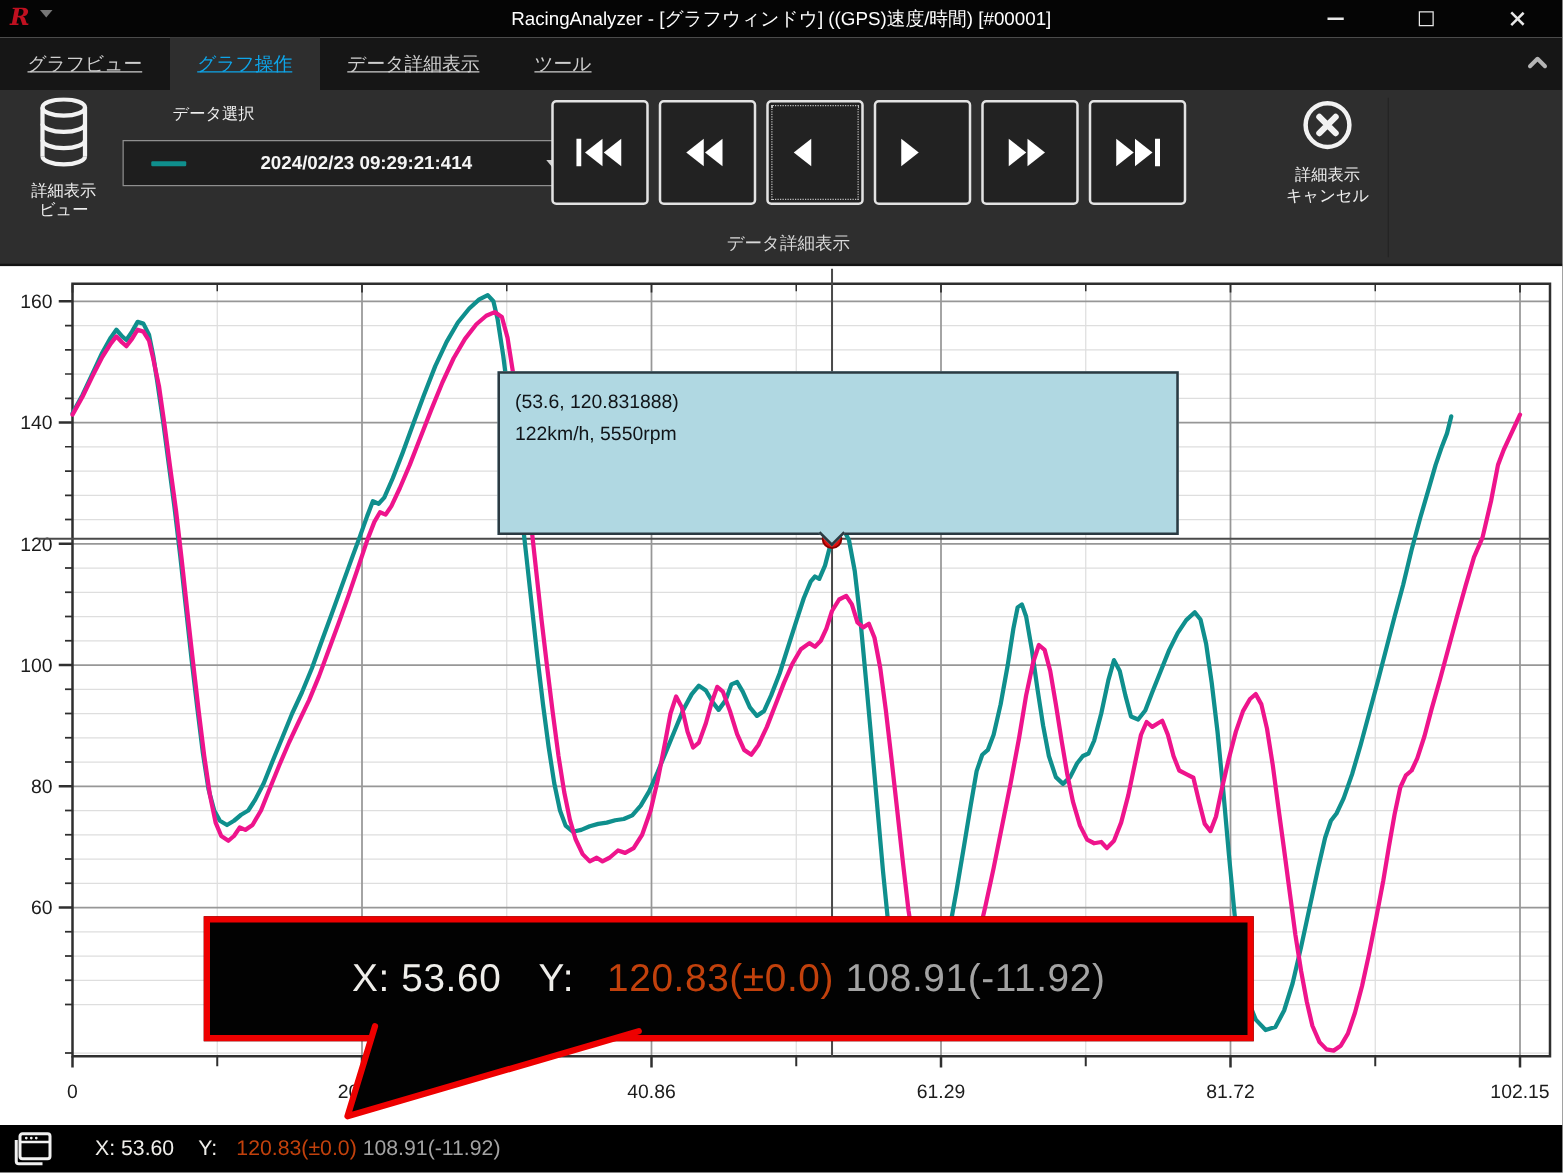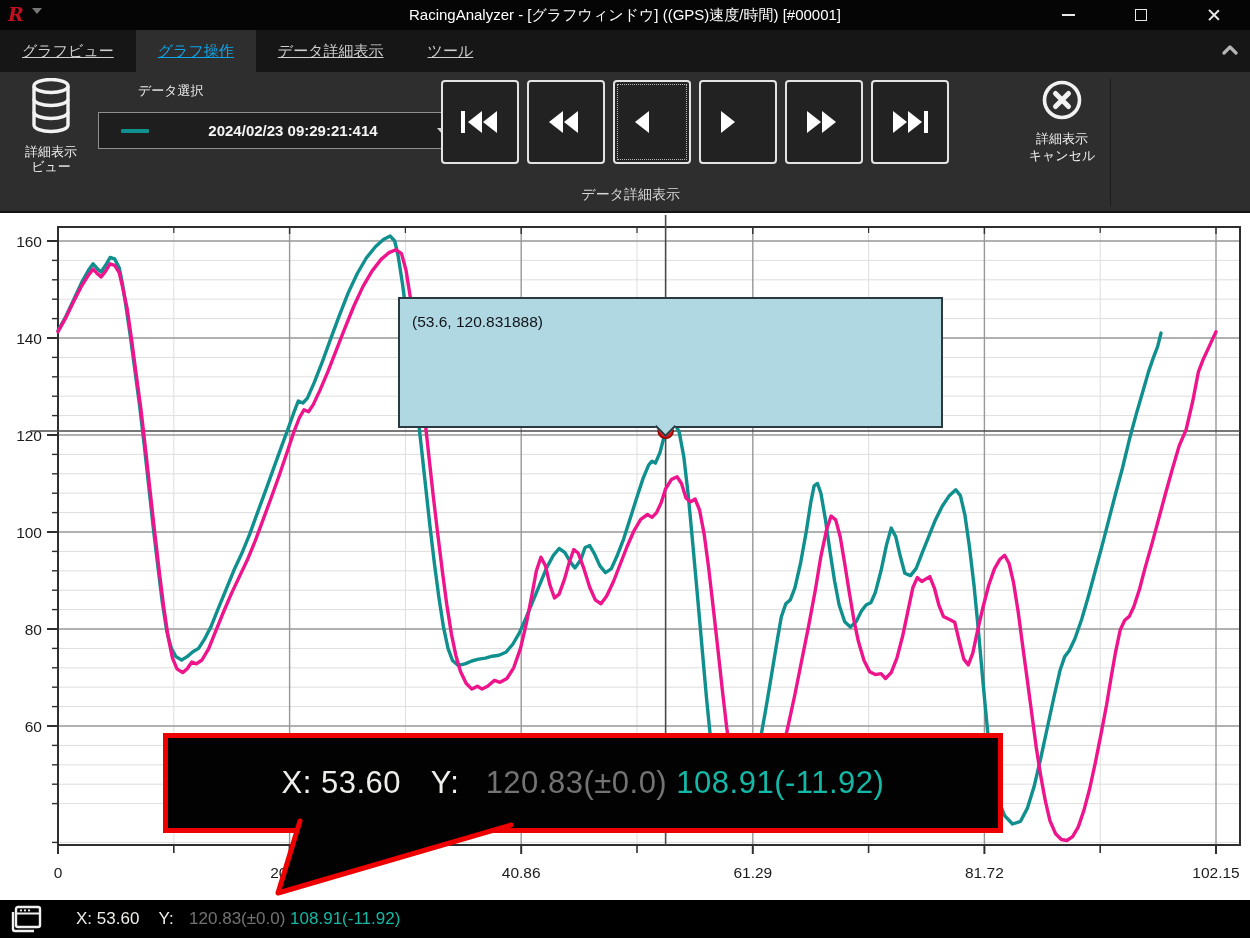--- a/index.html
+++ b/index.html
@@ -54,21 +54,21 @@
   .tooltip{position:absolute;left:398px;top:297px;width:545px;height:131px;background:#b0d8e2;
            border:2px solid #2b3a42;z-index:3;padding:10px 12px;color:#101418;}
   .tooltip .tline{font-size:15.5px;line-height:26px;white-space:nowrap;}
   .tooltip:after{content:'';position:absolute;left:258px;bottom:-8px;width:13px;height:13px;background:#b0d8e2;
            border-right:2px solid #2b3a42;border-bottom:2px solid #2b3a42;transform:rotate(45deg);}
 
   
   .callout{position:absolute;left:163px;top:733px;width:840px;height:100px;background:#020202;
            border:5px solid #ee0000;z-index:4;display:flex;align-items:center;justify-content:center;}
   .callout .txt{font-size:31px;letter-spacing:0.5px;white-space:nowrap;}
-  .c-white{color:#efeeea;} .c-teal{color:#737373;} .c-pink{color:#14b8a6;}
+  .c-white{color:#efeeea;} .c-teal{color:#c2410c;} .c-pink{color:#a3a3a3;}
   .tail-svg{position:absolute;left:0;top:0;z-index:5;pointer-events:none;}
 
   
   .statusbar{position:absolute;left:0;top:900px;width:1250px;height:38px;background:#000;display:flex;align-items:center;z-index:6;}
   .status-icon{margin-left:10px;}
   .status-text{margin-left:34px;font-size:17px;white-space:nowrap;}
   .sp{display:inline-block;width:12px;}
 </style>
 </head>
 <body>
@@ -286,20 +286,21 @@
         <line x1="30" y1="217.96534319999995" x2="1240" y2="217.96534319999995" stroke="#4a4a4a" stroke-width="1.6"></line>
         <line x1="665.6240822320117" y1="2" x2="665.6240822320117" y2="632" stroke="#4a4a4a" stroke-width="1.6"></line>
         <polyline points="58.0,117.7 65.9,103.2 73.9,86.2 81.8,69.2 88.6,57.1 93.1,50.8 97.7,56.1 101.1,59.0 105.6,52.3 110.1,44.5 114.7,45.9 119.2,54.7 122.6,71.7 126.0,93.5 130.6,125.0 135.1,158.9 139.6,192.9 144.2,231.7 148.7,272.9 153.2,314.1 157.8,352.9 162.3,389.3 166.8,418.4 171.4,435.4 175.9,443.6 181.6,447.0 187.2,443.6 192.9,438.8 198.6,435.4 204.2,426.7 211.0,413.6 217.8,396.6 225.8,377.2 233.7,357.8 241.6,340.8 249.6,321.4 257.5,299.6 265.5,277.8 273.4,255.9 281.3,234.1 288.1,215.7 293.8,199.7 298.3,188.0 302.9,190.0 307.4,185.1 314.2,169.6 322.1,149.3 330.1,127.4 339.1,103.2 348.2,79.9 357.3,60.5 366.3,45.0 375.4,33.8 383.4,26.5 390.2,23.1 394.7,28.0 398.1,42.5 402.6,71.7 407.2,108.0 411.7,146.8 416.2,188.0 420.8,229.3 425.3,270.5 429.8,311.7 434.4,350.5 438.9,384.5 443.4,413.6 448.0,435.4 452.5,447.5 458.2,452.4 465.0,450.9 471.8,448.0 478.6,446.1 485.4,445.1 492.2,443.2 499.0,442.2 505.8,439.3 512.6,431.5 519.4,419.9 526.2,404.4 533.0,387.9 539.8,371.4 546.6,354.9 553.4,342.3 559.1,335.5 564.7,339.4 570.4,349.1 574.9,354.9 580.6,347.1 585.1,334.5 589.7,332.6 594.2,340.3 599.9,352.9 605.5,359.7 611.2,355.9 616.9,343.3 623.7,325.8 630.5,304.4 637.3,283.1 643.0,265.6 648.6,252.1 652.0,248.2 655.4,250.1 660.0,239.5 665.6,218.0 670.2,210.8 674.7,210.4 679.2,219.1 683.8,243.8 688.3,282.6 692.8,331.1 697.4,382.0 701.9,433.0 706.4,483.9 711.0,530.0 715.5,566.3 722.3,590.6 730.2,602.7 738.2,600.3 746.1,585.8 752.9,561.5 759.7,530.0 765.4,498.4 771.1,464.5 776.7,430.5 781.3,403.9 785.8,390.8 790.3,386.9 794.9,374.8 800.5,350.5 806.2,319.0 810.7,289.9 814.1,272.9 817.5,270.5 820.9,280.2 825.5,306.9 830.0,338.4 834.5,367.5 839.1,391.8 844.7,408.7 850.4,414.1 856.1,408.7 861.7,397.6 866.3,391.8 870.8,389.8 875.3,379.6 881.0,357.8 886.7,331.1 891.2,315.1 895.8,323.8 900.3,343.3 904.8,360.2 910.5,362.6 916.2,355.4 921.8,340.8 928.6,323.8 935.4,306.9 942.2,293.3 949.0,283.1 955.8,276.8 960.4,282.6 964.9,302.0 969.4,333.5 974.0,372.3 978.5,418.4 983.0,469.3 987.6,517.8 992.1,556.6 997.8,585.8 1004.6,602.7 1012.5,611.0 1020.4,608.5 1027.3,595.4 1034.1,573.6 1040.9,544.5 1047.7,513.0 1054.5,481.5 1060.1,457.2 1064.7,443.6 1069.2,437.8 1074.9,425.7 1081.7,406.3 1088.5,383.0 1095.3,357.8 1102.1,332.6 1108.9,306.4 1115.7,280.2 1122.5,255.0 1129.3,226.8 1136.1,201.6 1142.9,178.3 1148.5,158.9 1153.1,145.4 1157.6,133.7 1161.0,120.1" fill="none" stroke="#0f8f8d" stroke-width="3.4" stroke-linejoin="round" stroke-linecap="round"></polyline>
         <polyline points="58.0,118.7 65.9,104.6 73.9,88.1 81.8,72.6 88.6,61.9 93.1,56.1 97.7,61.0 101.1,63.9 105.6,58.1 110.1,50.8 114.7,52.3 119.2,59.5 122.6,74.1 127.2,95.9 131.7,127.4 136.2,161.4 140.8,195.3 145.3,234.1 149.8,275.4 154.4,316.6 158.9,355.4 163.4,391.8 168.0,423.3 172.5,445.1 177.0,455.8 182.7,459.6 187.2,455.8 191.8,449.0 196.3,450.9 202.0,447.0 208.8,435.4 215.6,418.4 223.5,399.0 231.4,380.6 239.4,363.6 247.3,347.1 255.3,327.7 263.2,306.4 271.1,285.0 279.1,262.7 287.0,239.5 293.8,219.1 299.5,204.5 304.0,196.8 308.5,198.7 313.1,191.9 319.9,177.4 327.8,158.9 335.7,138.6 344.8,115.3 353.9,93.0 362.9,73.6 372.0,58.1 381.1,46.4 389.0,39.6 395.8,36.7 401.5,40.6 406.0,57.1 410.6,86.2 415.1,122.6 419.6,161.4 424.2,200.2 428.7,241.4 433.2,282.6 437.8,321.4 442.3,357.8 446.8,391.8 451.4,420.8 455.9,442.7 460.4,458.2 466.1,470.3 471.8,476.1 477.4,473.2 482.0,476.1 487.6,473.2 494.4,467.4 500.1,469.3 506.9,465.5 513.7,454.8 520.5,435.4 526.2,411.1 531.9,382.0 536.4,357.8 540.9,344.2 545.5,352.9 550.0,372.3 554.5,385.0 559.1,381.1 564.7,365.6 569.3,349.1 573.8,336.5 578.3,340.3 584.0,355.9 589.7,374.3 595.3,386.9 601.0,390.8 606.7,383.0 613.5,368.5 620.3,351.0 627.1,333.5 633.9,318.0 640.7,306.4 647.5,301.5 652.0,304.4 656.6,299.6 661.1,289.9 665.6,275.8 671.3,266.6 677.0,263.7 681.5,270.5 686.0,285.0 690.6,288.9 695.1,286.0 699.6,297.2 704.2,321.4 708.7,355.4 713.2,394.2 717.8,435.4 722.3,476.6 726.8,515.4 732.5,551.8 739.3,580.9 747.2,597.9 756.3,601.3 765.4,590.6 773.3,568.8 781.3,542.1 788.1,513.0 794.9,481.5 801.7,447.5 808.5,413.6 815.3,377.2 820.9,343.3 826.6,316.6 831.1,303.0 835.7,306.9 840.2,323.8 844.7,350.5 849.3,379.6 853.8,406.3 858.3,428.1 864.0,447.5 869.7,458.7 875.3,461.6 881.0,460.6 885.5,465.5 891.2,459.6 896.9,445.1 902.6,423.3 908.2,396.6 912.8,374.8 917.3,364.6 921.8,368.5 926.4,365.6 929.8,363.6 934.3,374.8 938.8,391.8 943.4,403.4 949.0,406.3 954.7,409.2 959.2,428.1 963.8,446.1 968.3,451.9 972.8,440.2 977.4,418.4 983.0,394.2 988.7,372.3 994.4,355.9 1000.0,346.2 1004.6,342.3 1009.1,350.5 1013.6,369.9 1018.2,399.0 1022.7,433.0 1027.3,466.9 1031.8,500.9 1036.3,534.8 1040.9,563.9 1045.4,588.2 1049.9,607.6 1055.6,620.7 1061.3,626.5 1066.9,627.5 1072.6,623.6 1078.3,613.9 1083.9,597.4 1089.6,576.0 1095.3,549.9 1100.9,521.7 1106.6,491.7 1111.1,464.5 1115.7,438.3 1120.2,417.0 1124.7,407.3 1129.3,403.4 1133.8,393.7 1139.5,376.2 1145.1,354.9 1152.0,330.6 1158.8,305.4 1165.6,280.2 1172.4,255.9 1179.2,232.7 1186.0,217.1 1192.8,188.0 1198.4,158.9 1203.0,146.8 1207.5,137.1 1212.0,127.4 1216.0,118.7" fill="none" stroke="#ee148c" stroke-width="3.4" stroke-linejoin="round" stroke-linecap="round"></polyline>
         <circle cx="665.6240822320117" cy="217.96534319999995" r="7.5" fill="#dd1111" stroke="#8b0000" stroke-width="1.5"></circle>
       </svg>
   </div>
 
   <div class="tooltip" id="tooltip">
       <div class="tline">(53.6, 120.831888)</div>
+      <div class="tline">122km/h, 5550rpm</div>
     </div>
 
   <div class="callout">
     <div class="txt">
       <span class="c-white">X:</span>
       <span class="c-white">53.60</span>
       <span class="sp"></span>
       <span class="c-white">Y:</span>
       <span class="sp" style="width:8px;"></span>
       <span class="c-teal">120.83(±0.0)</span>

